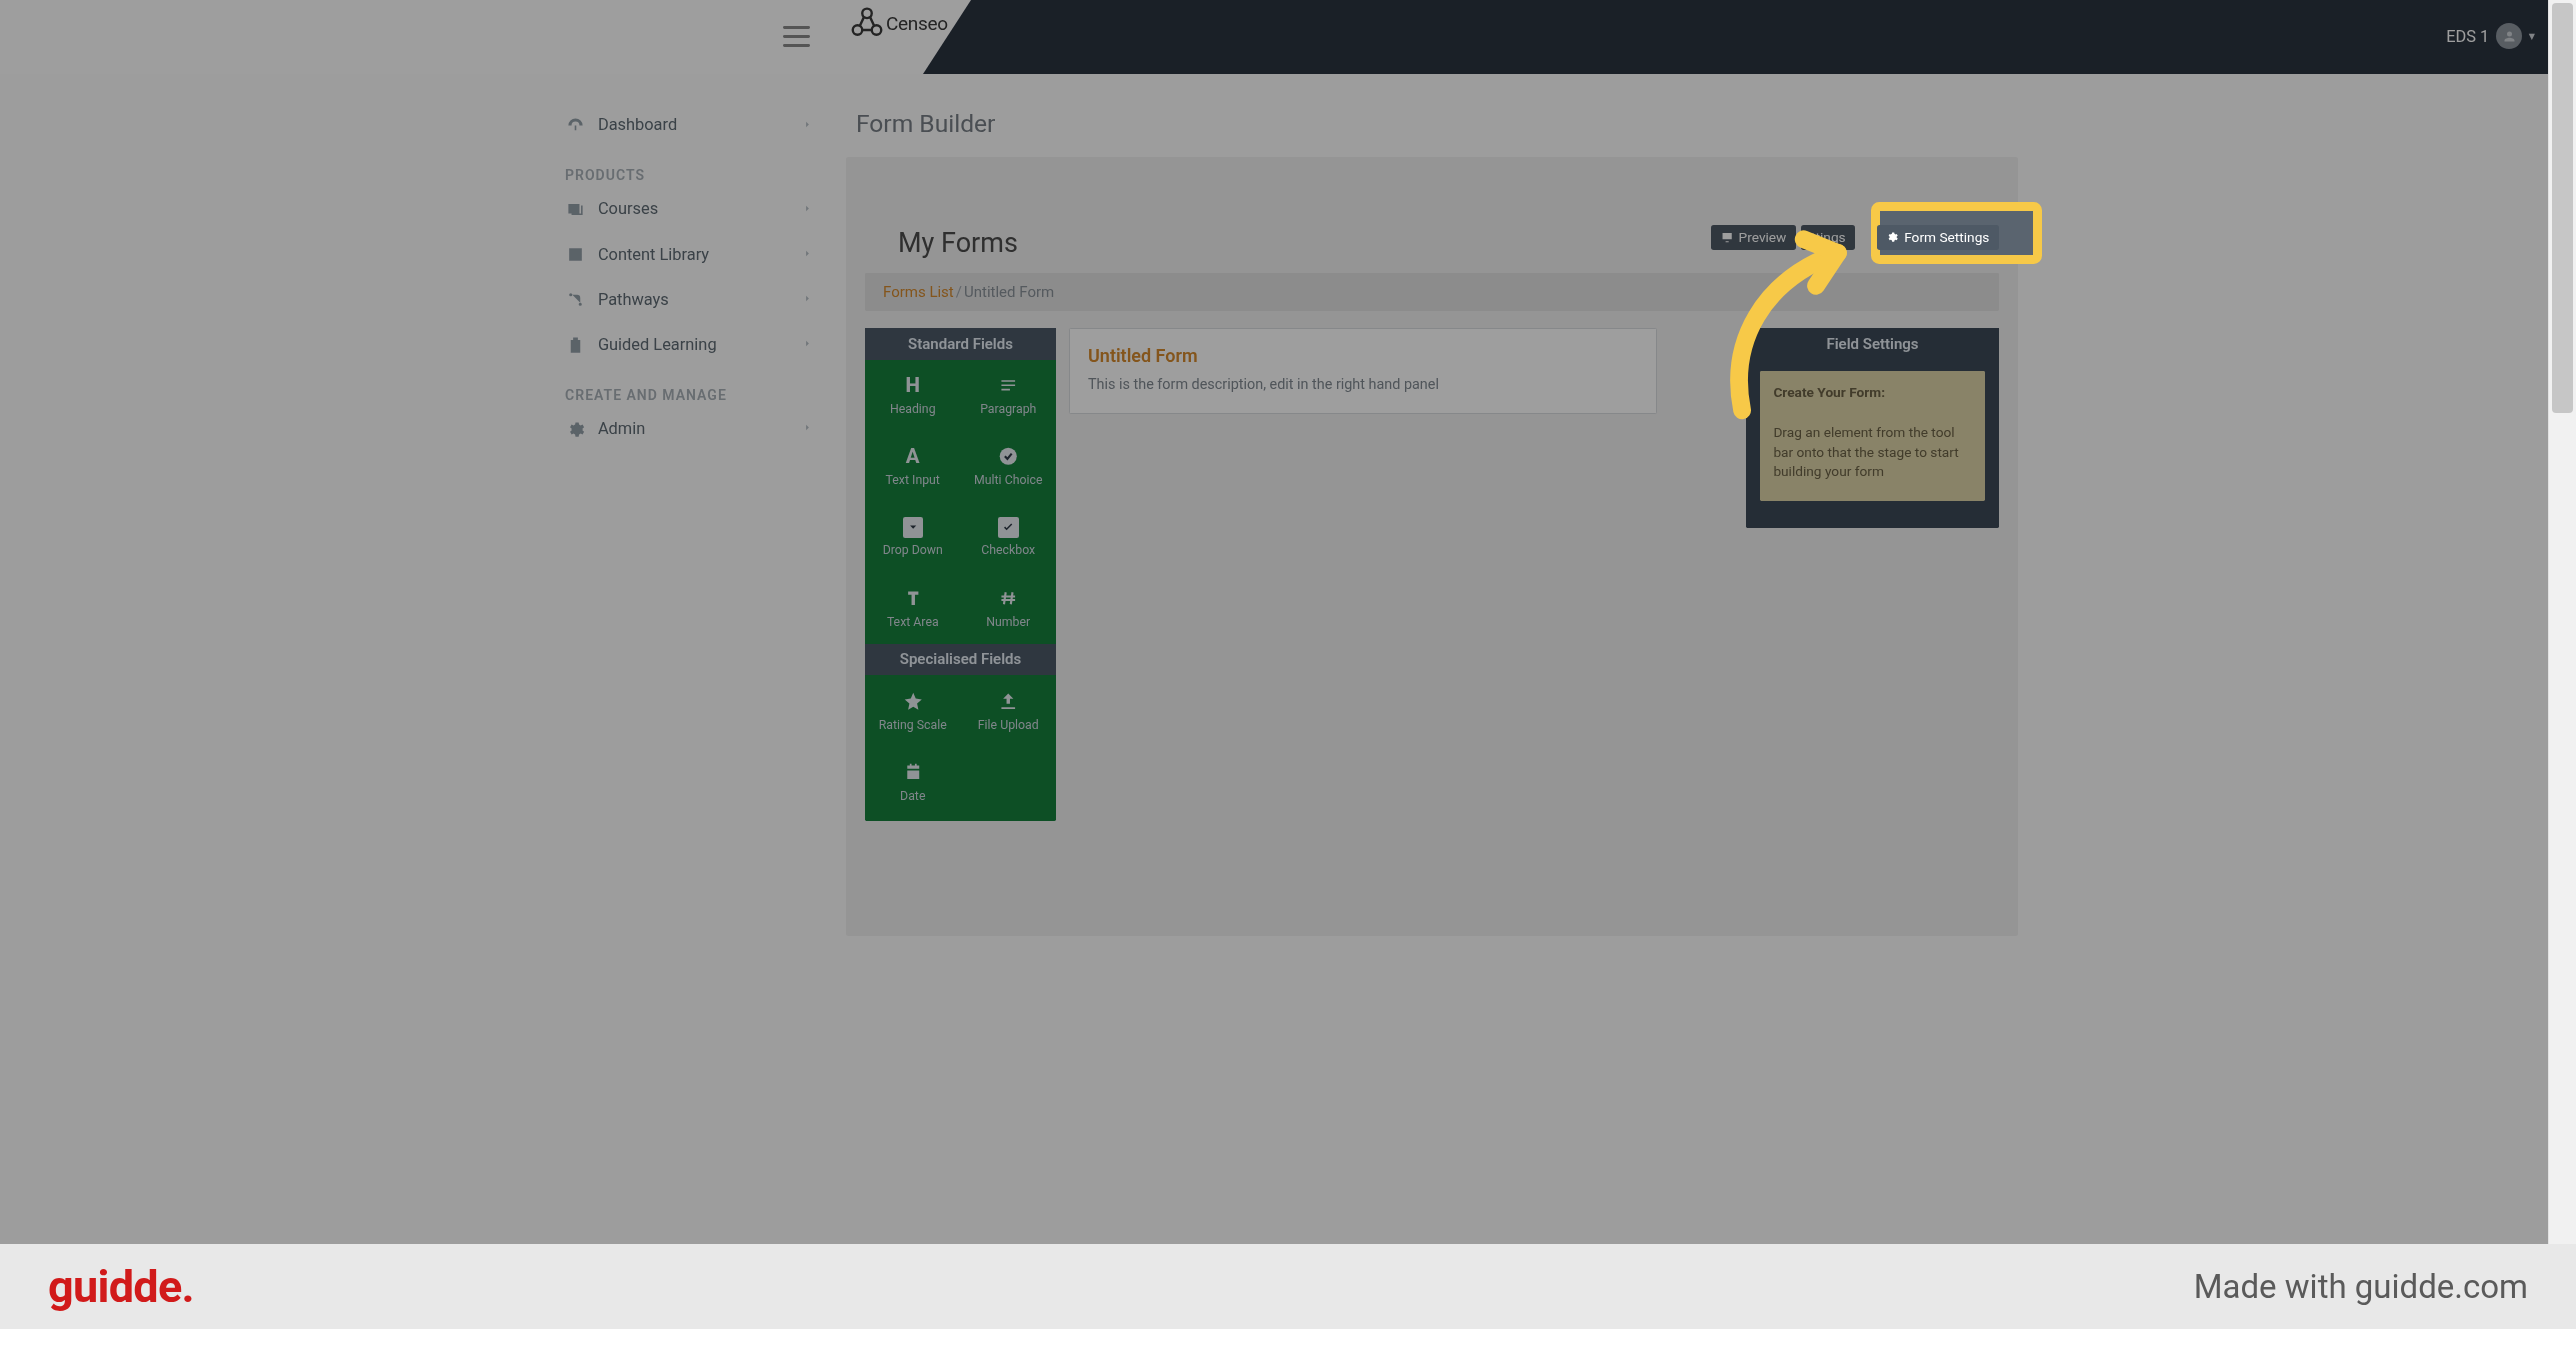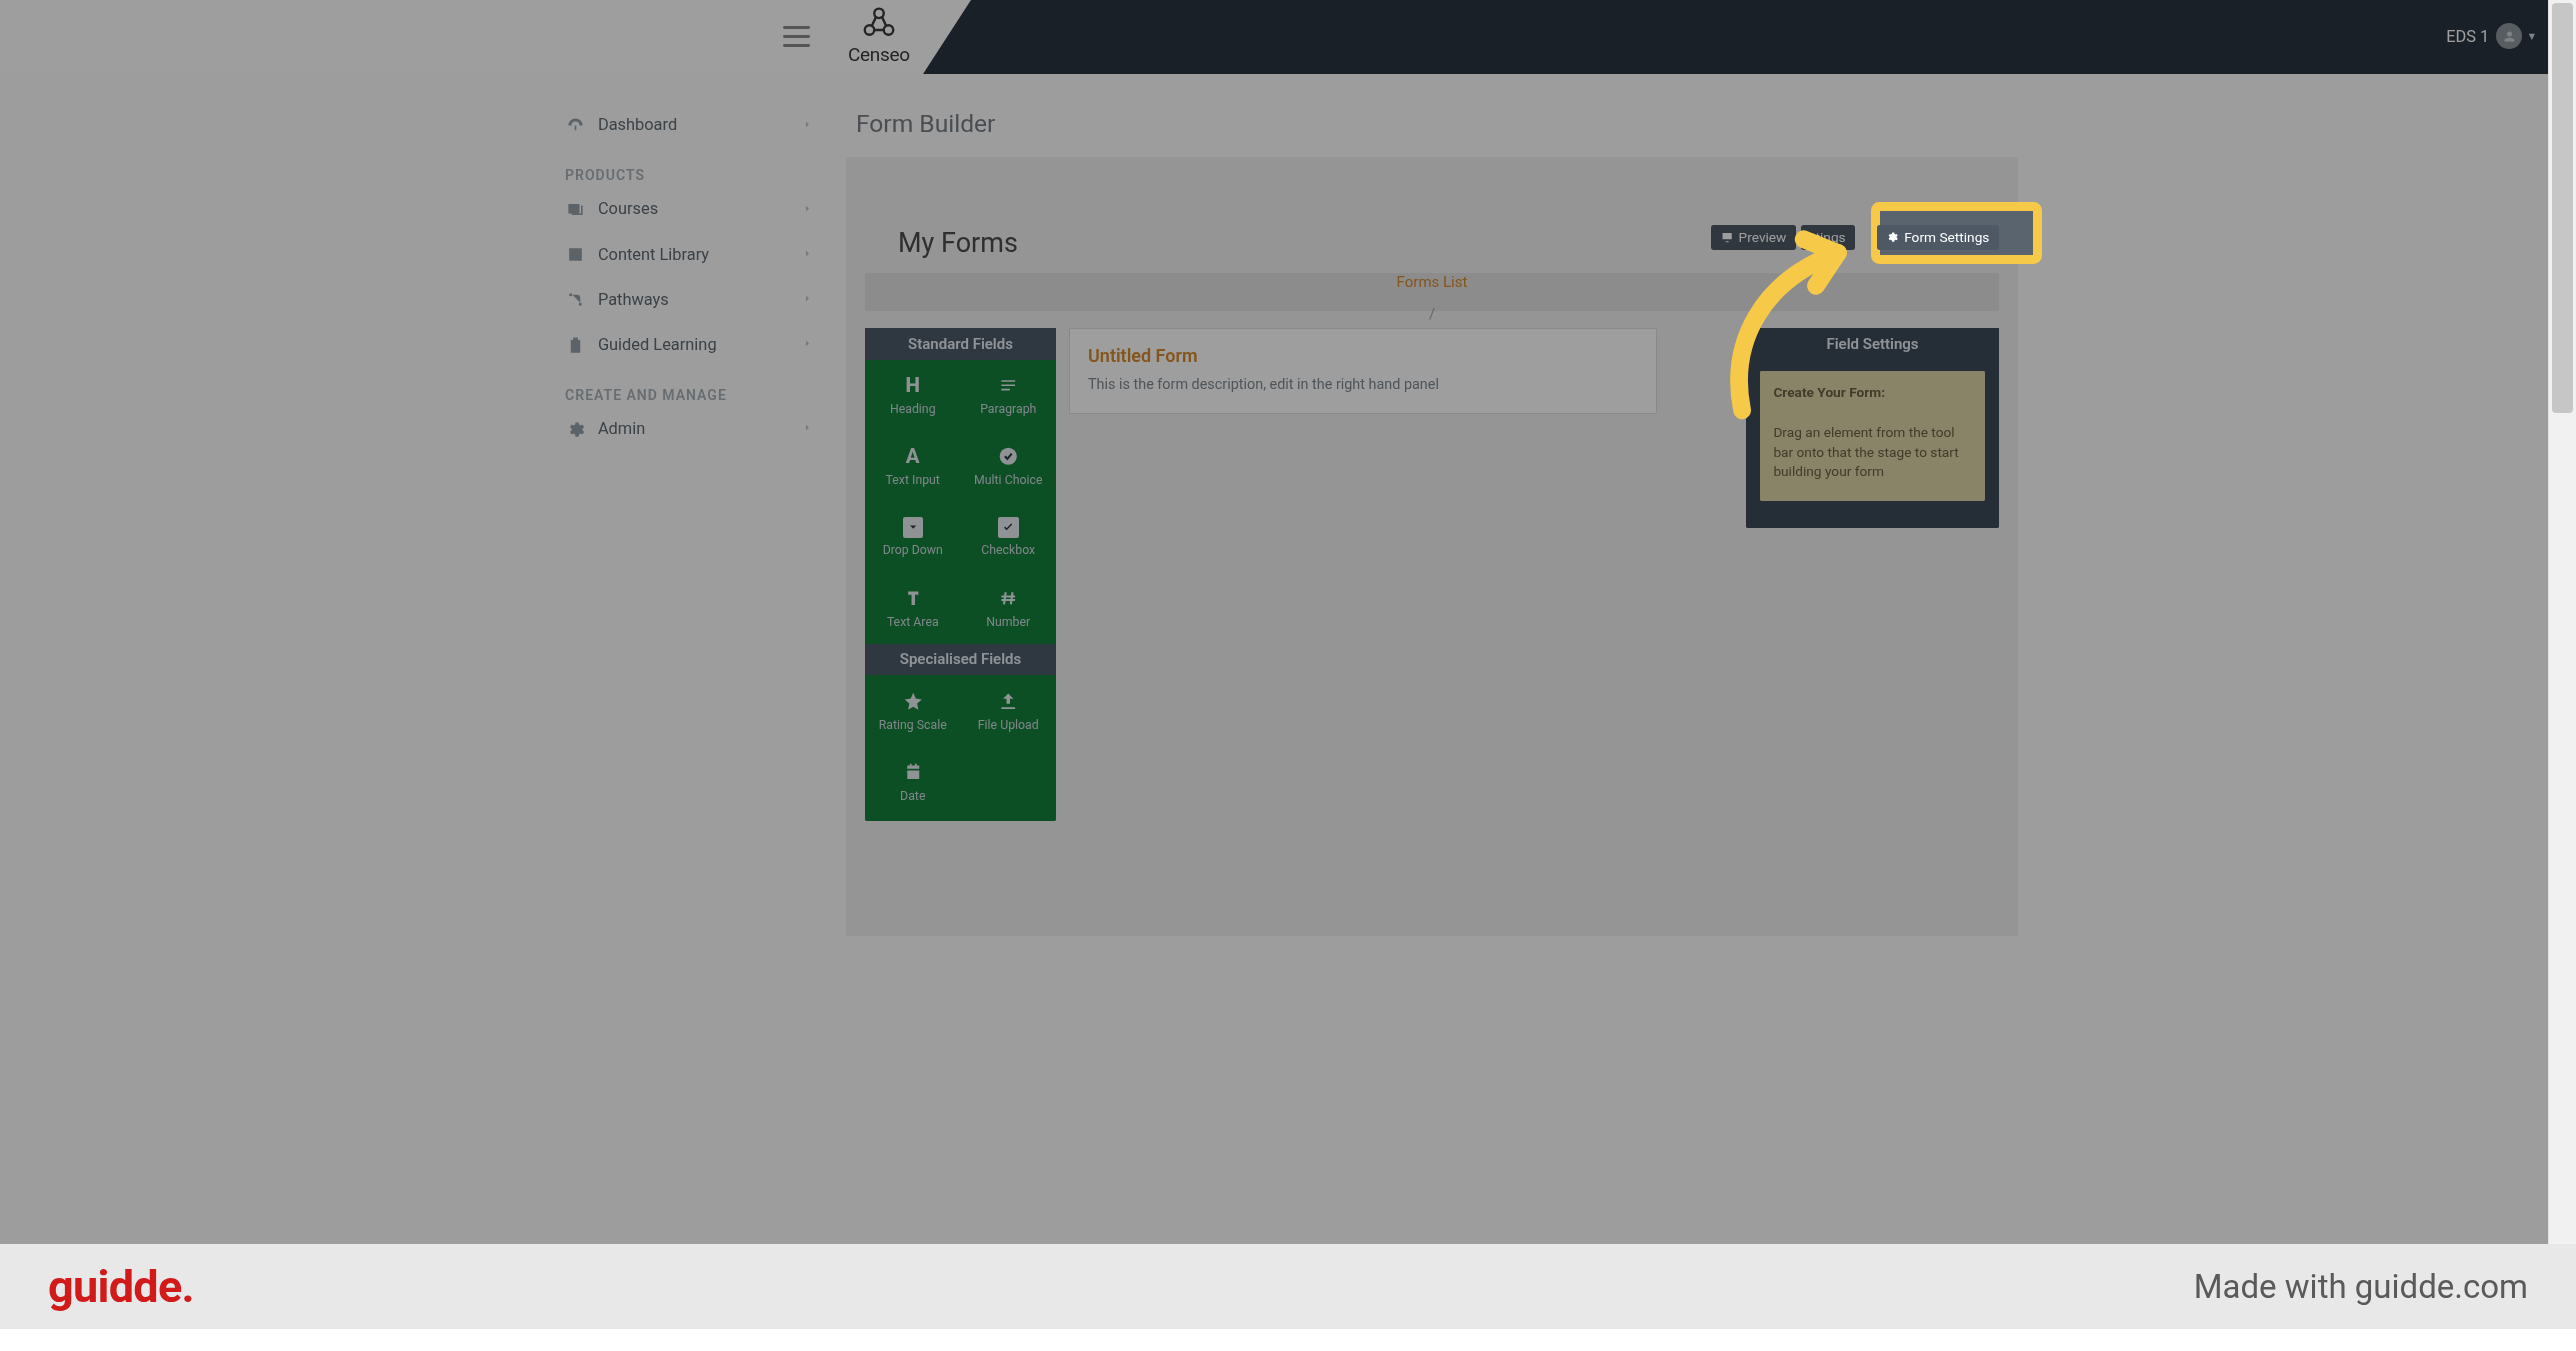--- a/index.html
+++ b/index.html
@@ -10,21 +10,21 @@
   
   .topbar { position:absolute; left:0; top:0; right:0; height:74px; }
   .topbar-left { position:absolute; left:0; top:0; height:74px; width:984px; background:#ffffff; }
   .topbar-right-shape { position:absolute; top:0; left:971px; right:0; height:74px; background:#2b3440; }
   .topbar-right-shape::before{
     content:""; position:absolute; left:-48px; top:0; width:0; height:0;
     border-bottom:74px solid #2b3440; border-left:48px solid transparent;
   }
   .hamburger { position:absolute; left:783px; top:23px; width:27px; height:27px; display:flex; flex-direction:column; justify-content:center; gap:5.5px; cursor:pointer; }
   .hamburger span { display:block; height:3.4px; background:#8a8a8a; border-radius:1.4px; }
-  .brand { position:absolute; left:848px; top:4.8px; display:flex; flex-direction:column; align-items:center; }
+  .brand { position:absolute; left:848px; top:4.8px; display:flex; flex-direction:row; align-items:center; }
   .brand .logo { width:38px; height:38px; position:relative; }
   .brand .logo svg { width:38px; height:38px; }
   .brand .name { color:#3a3a3a; font-size:19px; font-weight:400; letter-spacing:-0.3px; }
   .user-chip { position:absolute; right:41px; top:23px; display:flex; align-items:center; gap:6.8px; color:#fff; font-size:16.4px; }
   .user-chip .avatar { width:26px; height:26px; border-radius:50%; background:#8e969f; display:flex; align-items:center; justify-content:center; }
   .user-chip .avatar svg { width:15px; height:15px; fill:#cfd4d9; }
   .user-chip .caret { font-size:12.3px; color:#cfd4d9; }
 
   
   .sidebar { position:absolute; left:561px; top:103px; width:260px; }
@@ -48,21 +48,21 @@
   .action-btn svg{ width:12.3px; height:12.3px; fill:#fff; }
   .action-btn.fs { z-index:80; position:relative;margin-left:16px; }
 
   .highlight-ring { position:absolute; z-index:70;
     border:9.6px solid #f7c948; border-radius:8.2px; padding:8.2px; box-sizing:border-box; }
   
   .highlight-ring { left:1025px; top:45px; width:171px; height:62px; background:#5a646f; }
 
   .arrow-svg { position:absolute; z-index:70; left:855px; top:48px; width:178px; height:219px; }
 
-  .breadcrumb-strip { position:absolute; left:19px; right:19px; top:116px; height:38px; background:#e2e2e2; border-radius:1.4px; display:flex; align-items:center; padding:0 18px; gap:14px; font-size:15px;flex-direction:column; }
+  .breadcrumb-strip { position:absolute; left:19px; right:19px; top:116px; height:38px; background:#e2e2e2; border-radius:1.4px; display:flex; align-items:center; padding:0 18px; gap:2px; font-size:15px; }
   .breadcrumb-strip .link { color:#d58a2e; cursor:pointer; }
   .breadcrumb-strip .sep { color:#9fa6ad; }
   .breadcrumb-strip .current { color:#8a9299; }
 
   
   .palette { position:absolute; left:19px; top:171px; width:191px; background:#15803d; border-radius:1.4px; padding-bottom:4.1px; }
   .palette-header { background:#4c5a68; color:#e7eef5;  text-align:center; font-size:15px; font-weight:600; padding:6.8px 0; }
   .palette-grid { display:grid; grid-template-columns:1fr 1fr; }
   .palette-cell { display:flex; flex-direction:column; align-items:center; justify-content:center; gap:5.5px; height:71px; color:#cfd7df; cursor:grab; }
   .palette-cell .pi { width:23px; height:23px; display:flex; align-items:center; justify-content:center; }

